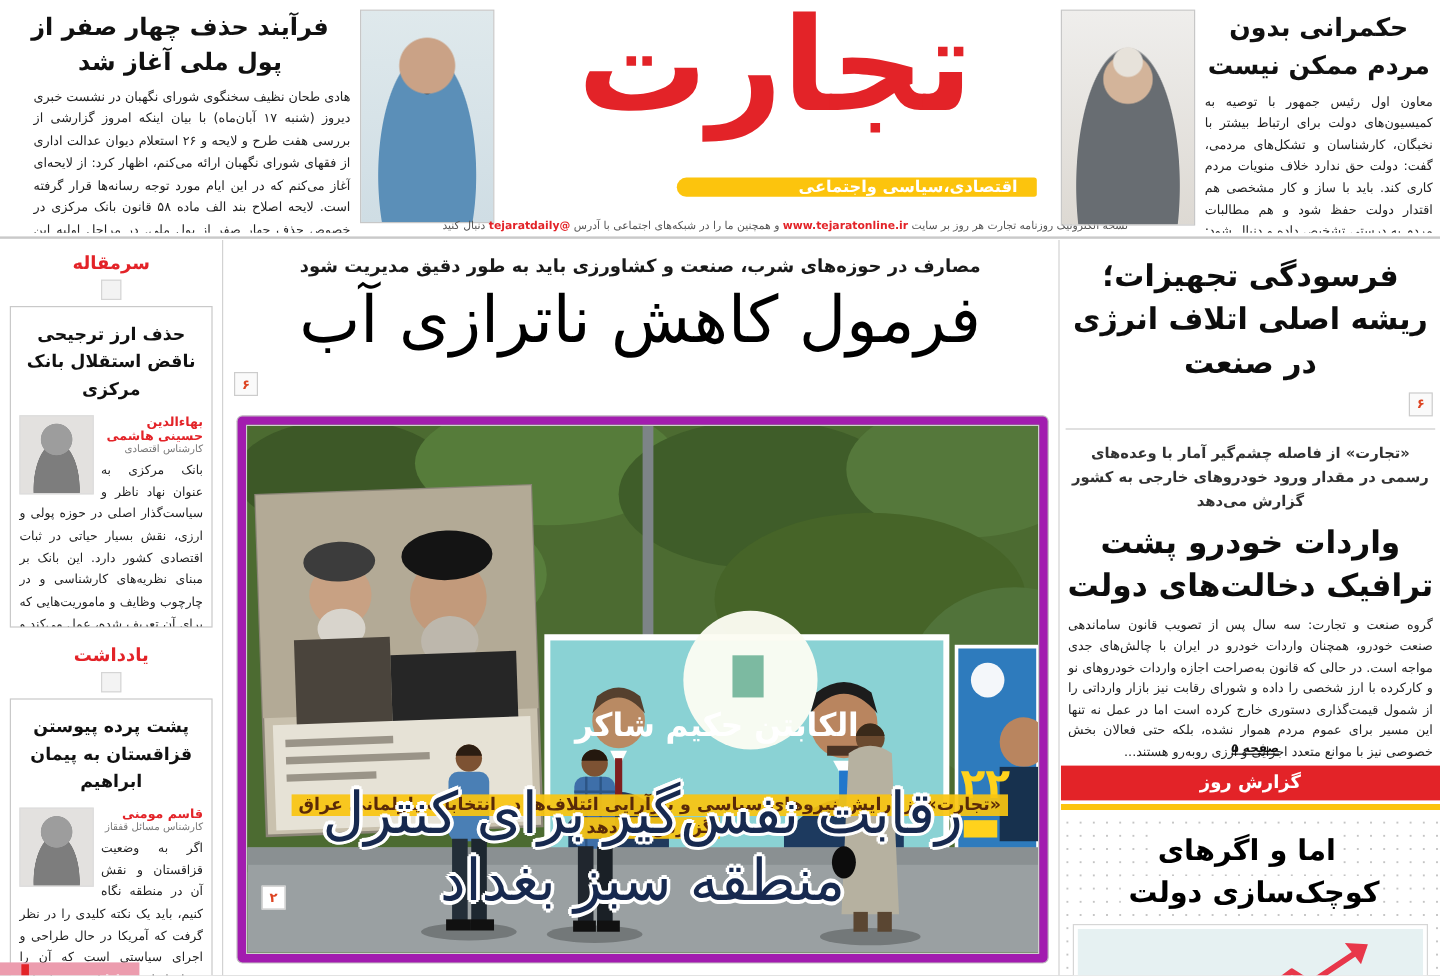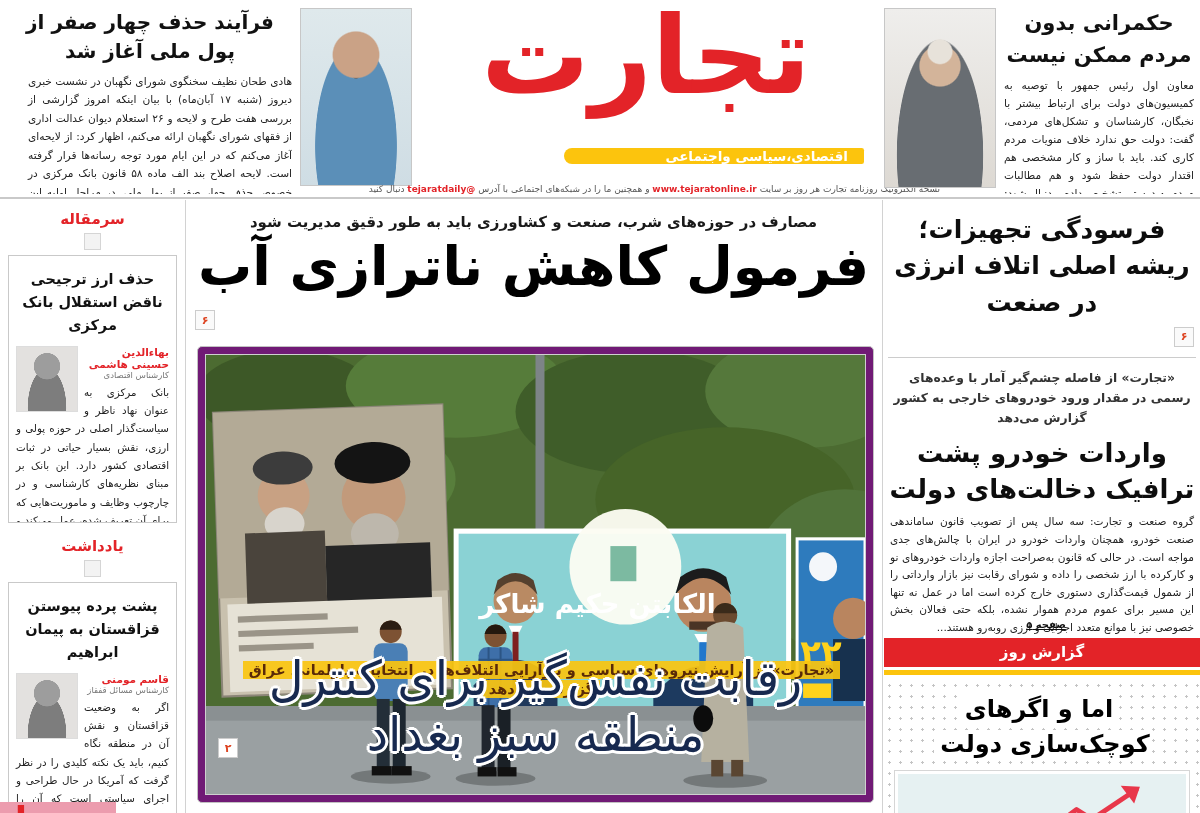--- a/index.html
+++ b/index.html
@@ -57,24 +57,24 @@
   .ed-box{height:268px;overflow:hidden;}
   .note-wrap{position:relative;}
   .note-box{height:272px;overflow:hidden;}
   .bubble{position:absolute;left:-10px;bottom:22px;width:118px;height:30px;background:#ec9cae;color:#fff;font-size:10.5px;font-weight:900;display:flex;align-items:center;justify-content:center;z-index:2;}
   .bubble:after{content:"";position:absolute;bottom:-12px;left:38px;border:8px solid transparent;border-top-color:#ec9cae;}
   .bubble-decor{position:absolute;left:-14px;bottom:14px;color:#e32328;font-weight:900;font-size:36px;z-index:3;letter-spacing:-2px;}
 
   
   .col-center{position:absolute;top:200px;left:187px;width:693px;bottom:0;overflow:hidden;}
   .lead-kicker{margin-top:13px;text-align:center;font-size:15px;font-weight:900;color:#1a1a1a;}
-  .lead-headline{text-align:center;font-size:54px;font-weight:700;color:#000;line-height:1.35;letter-spacing:-1px;}
+  .lead-headline{text-align:center;font-size:54px;font-weight:400;color:#000;line-height:1.35;letter-spacing:-1px;}
   .pnum{width:20px;height:20px;border:1px solid #ccc;background:#fafafa;color:#d42;font-size:11px;font-weight:900;display:flex;align-items:center;justify-content:center;}
   .p-lead{position:absolute;top:110px;left:8px;}
-  .photo-outer{position:absolute;top:146px;left:10px;right:6px;bottom:10px;border:1px solid #c2c2c2;border-radius:5px;padding:7px;background:#701a75;}
+  .photo-outer{position:absolute;top:146px;left:10px;right:6px;bottom:10px;border:1px solid #c2c2c2;border-radius:5px;padding:7px;background:#a21caf;}
   .photo-inner{position:relative;width:100%;height:100%;border:1px solid #cfcfcf;overflow:hidden;background:#55743a;}
   .photo-inner svg{position:absolute;inset:0;width:100%;height:100%;}
   .cap1{position:absolute;left:12px;right:0;bottom:96px;text-align:center;}
   .cap1 span{background:rgba(250,196,15,.92);color:#5a2a08;font-weight:900;font-size:14.5px;padding:1px 6px;box-decoration-break:clone;-webkit-box-decoration-break:clone;}
   .cap2{position:absolute;left:0;right:0;bottom:32px;text-align:center;font-size:48px;font-weight:400;color:#17294f;
     text-shadow:-2px -2px 0 #fff,2px -2px 0 #fff,-2px 2px 0 #fff,2px 2px 0 #fff,0 -3px 0 #fff,0 3px 0 #fff,-3px 0 0 #fff,3px 0 0 #fff;}
   .p-photo{position:absolute;left:12px;bottom:36px;background:#fff;}
 
   
   .col-right{position:absolute;top:200px;left:884px;width:316px;bottom:0;overflow:hidden;}

